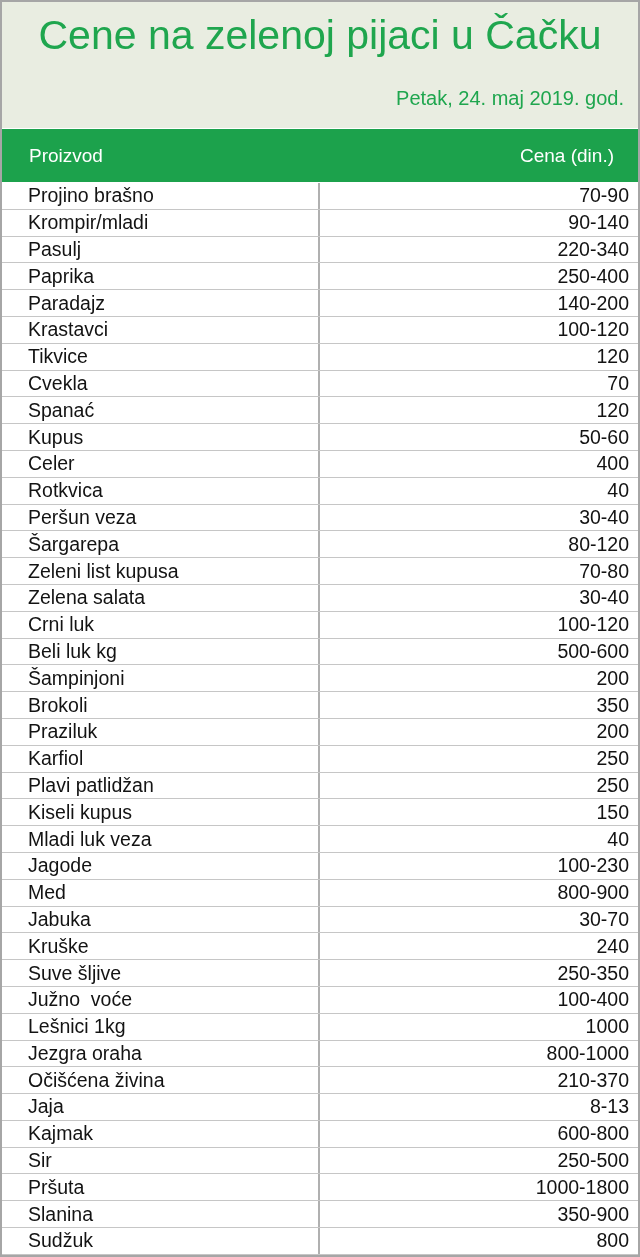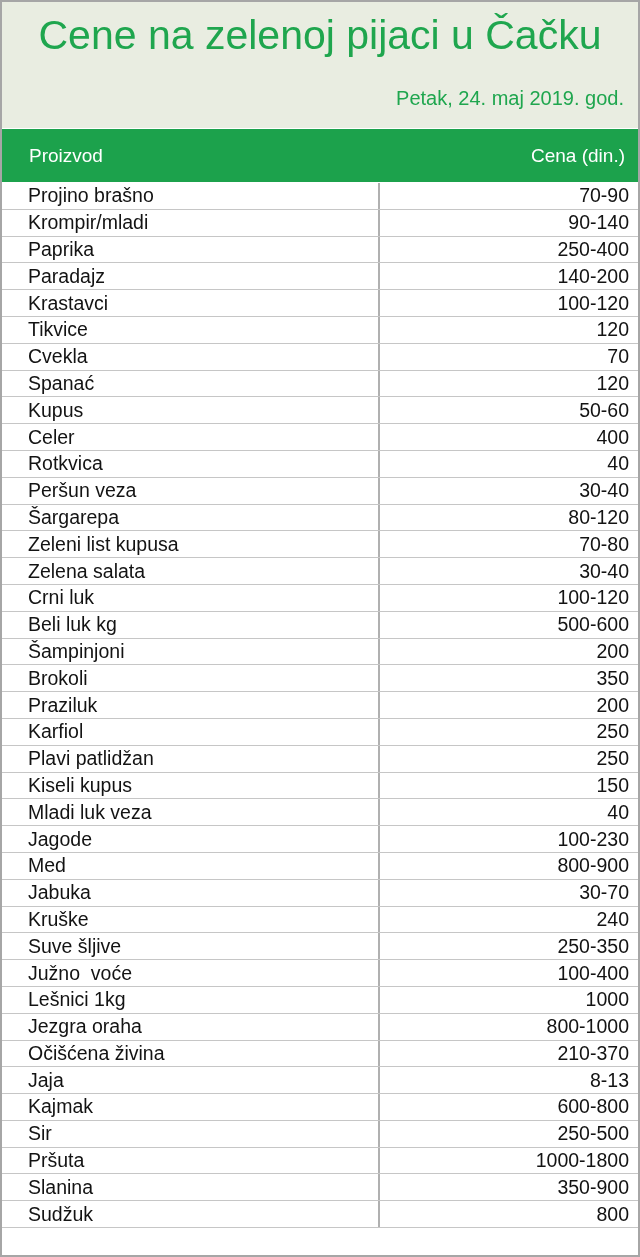--- a/index.html
+++ b/index.html
@@ -46,21 +46,21 @@
   }
   
   .col-header {
     box-sizing: border-box;
     height: 53px;
     background: #1ca24c;
     color: #ffffff;
     display: flex;
     align-items: center;
     justify-content: space-between;
-    padding: 0 13px 0 27px;
+    padding: 0 24px 0 27px;
     font-size: 19px;
   }
   .rows-gap {
     height: 1px;
     background: #ffffff;
   }
   
   .rows {
     background: #ffffff;
   }
@@ -68,21 +68,21 @@
     box-sizing: border-box;
     display: flex;
     height: 26.8px;
     border-bottom: 1px solid #c6c6c6;
     align-items: center;
     font-size: 19.5px;
     color: #131313;
   }
   .cell { box-sizing: border-box; overflow: hidden; }
   .cell.product {
-    width: 378px;
+    width: 318px;
     padding-left: 26px;
     border-right: 2px solid #b0b0b0;
     align-self: stretch;
     display: flex;
     align-items: center;
     white-space: pre;
   }
   .cell.price {
     flex: 1;
     text-align: right;
@@ -114,20 +114,24 @@
   <div class="row">
     <div class="cell product">Projino brašno</div>
     <div class="cell price">70-90</div>
   </div>
 
   <div class="row">
     <div class="cell product">Krompir/mladi</div>
     <div class="cell price">90-140</div>
   </div>
 
+  <div class="row">
+    <div class="cell product">Pasulj</div>
+    <div class="cell price">220-340</div>
+  </div>
 
   <div class="row">
     <div class="cell product">Paprika</div>
     <div class="cell price">250-400</div>
   </div>
 
   <div class="row">
     <div class="cell product">Paradajz</div>
     <div class="cell price">140-200</div>
   </div>

